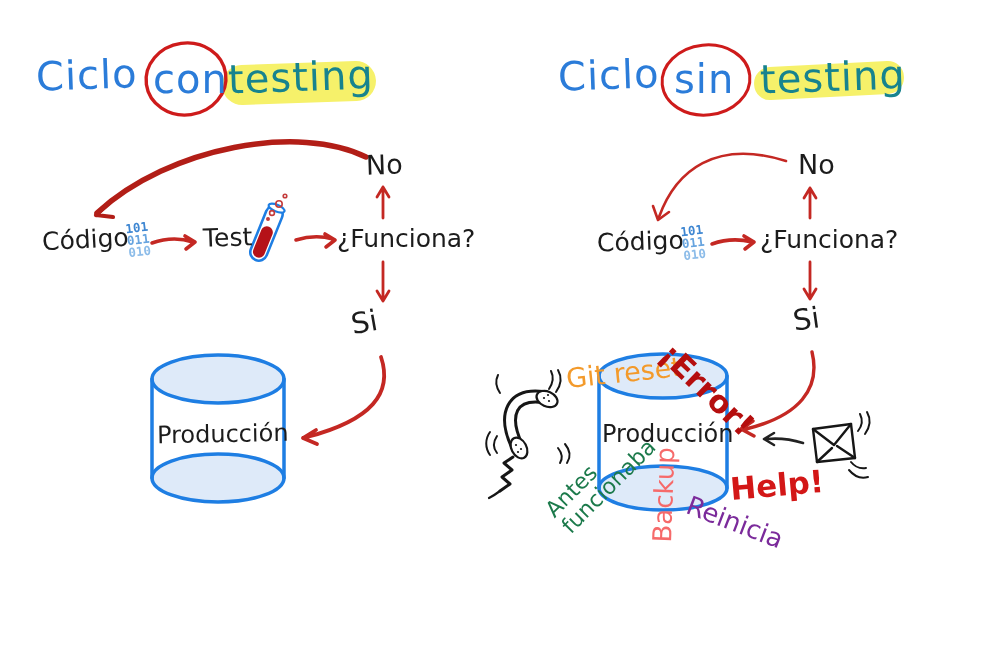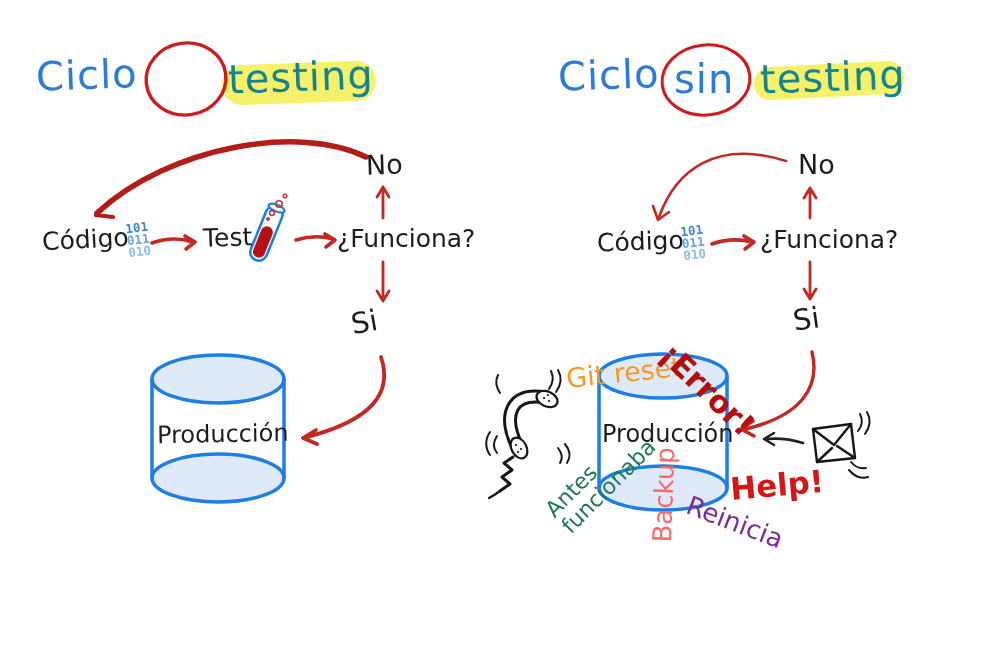--- a/index.html
+++ b/index.html
@@ -105,20 +105,21 @@
       <path d="M817,462 L832,448 M855,458 L837,446"></path>
       <path d="M858,431 C862,426 863,420 860,414" stroke-width="2"></path>
       <path d="M865,434 C870,427 871,419 867,412" stroke-width="2"></path>
       <path d="M851,462 C855,467 860,469 866,468" stroke-width="2"></path>
       <path d="M849,470 C854,476 861,479 868,477" stroke-width="2"></path>
     </g>
     <path d="M803,443 C790,439 777,438 767,439 M764,439 L774,433 M764,439 L774,445" stroke="#222222" stroke-width="2.6" fill="none" stroke-linecap="round"></path>
   </svg>
 
   <div class="lbl title" style="left:36px;top:52px;transform:rotate(-2deg);">Ciclo</div>
+  <div class="lbl title" style="left:153px;top:56px;">con</div>
   <div class="lbl title teal" style="left:228px;top:54px;transform:rotate(-2deg);">testing</div>
 
   <div class="lbl" style="left:366px;top:149px;font-size:27px;transform:rotate(-2deg);">No</div>
 
   <div class="lbl" style="left:42px;top:225px;font-size:25px;transform:rotate(-3deg);">Código</div>
   <div class="bin" style="left:127px;top:222px;transform:rotate(-7deg);">
     <span class="b1">101</span>
     <span class="b2">011</span>
     <span class="b3">010</span>
   </div>

